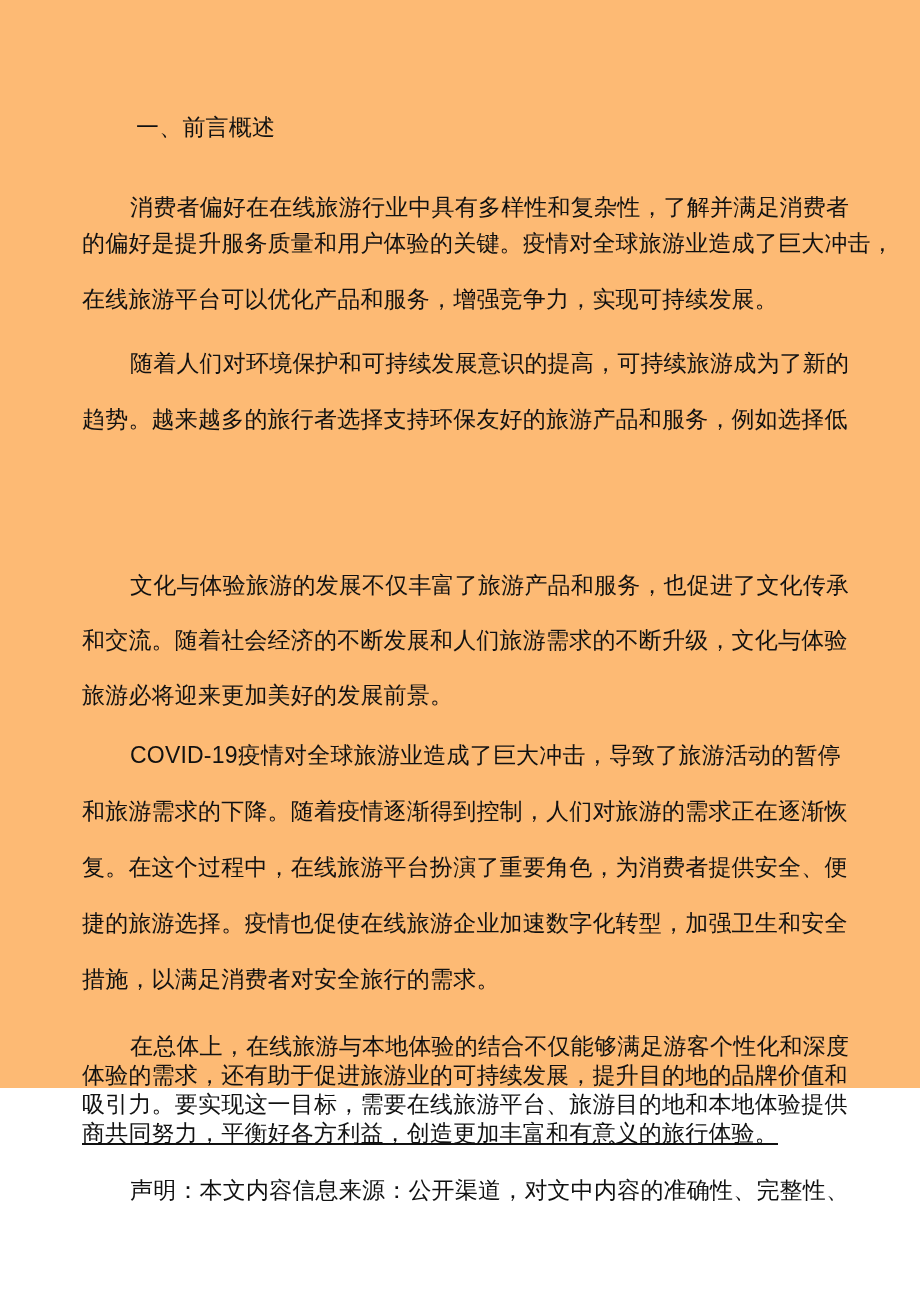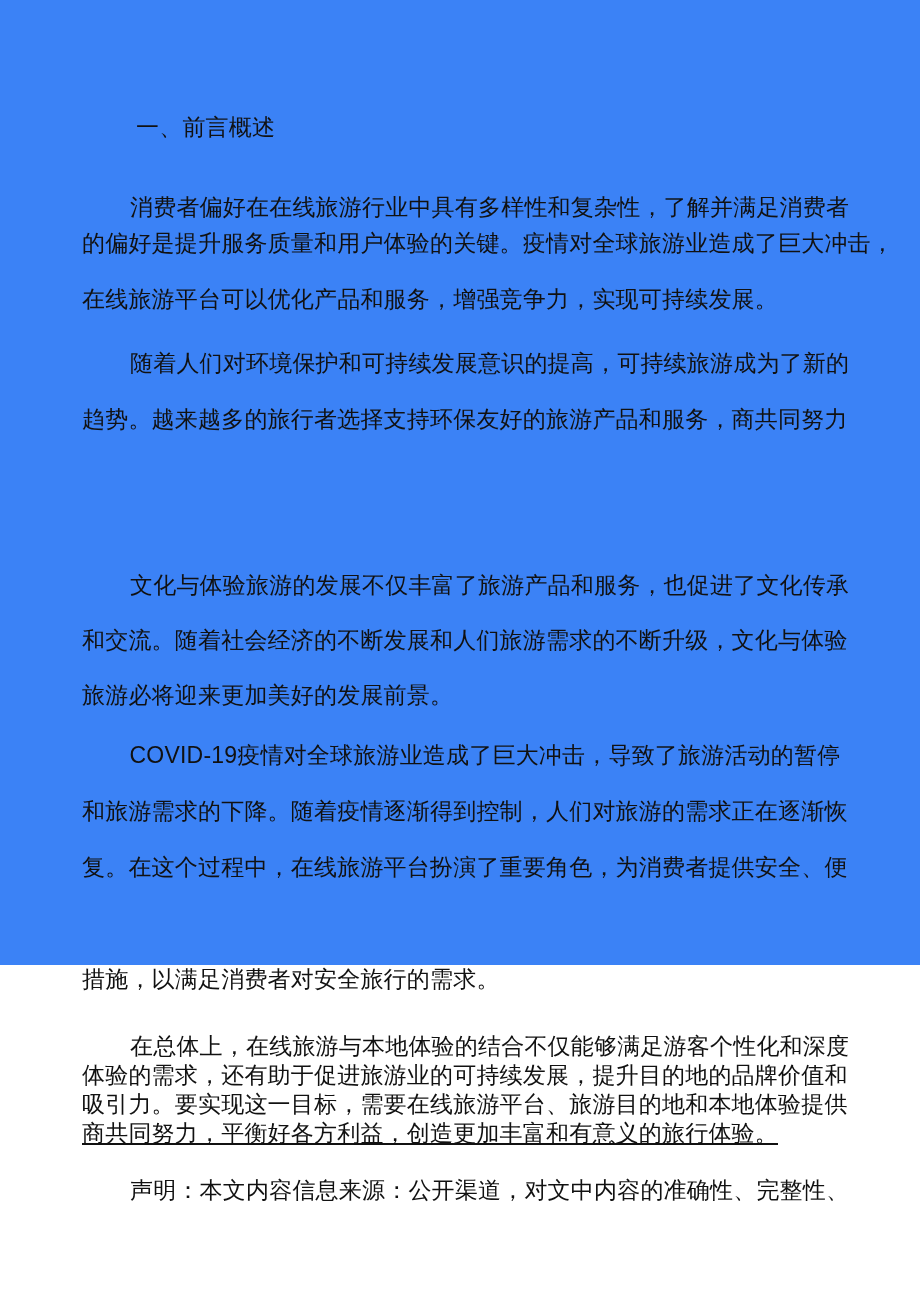--- a/index.html
+++ b/index.html
@@ -1,47 +1,48 @@
 <!DOCTYPE html>
 <html><head>
 <meta charset="utf-8">
 <style>
   html, body { margin: 0; padding: 0; background: #ffffff; }
   body { width: 920px; height: 1301px; position: relative; overflow: hidden;
          font-family: "DejaVu Serif", "Liberation Serif", serif; color: #111; }
-  .page { position: absolute; left: 0; top: 0; width: 920px; height: 965px; background: #3b82f6; }
+  .page { position: absolute; left: 0; top: 0; width: 920px; height: 1088px; background: #fdba74; }
   .line { position: absolute; left: 82px; width: 760px; font-size: 23px; line-height: 28px;
           white-space: nowrap; letter-spacing: 0.2px; }
   .justify { text-align: justify; text-align-last: justify; }
   .latin { font-family: "Liberation Sans", "DejaVu Sans", sans-serif; }
 </style>
 </head>
 <body>
 
 <div class="page">
 
   <div class="line" style="left:136px; top:113px;">一、前言概述</div>
 
   <div class="line justify" style="left:130px; width:710px; top:173px;margin-top:20px;">消费者偏好在在线旅游行业中具有多样性和复杂性，了解并满足消费者</div>
   <div class="line justify" style="top:229px;">的偏好是提升服务质量和用户体验的关键。疫情对全球旅游业造成了巨大冲击，</div>
   <div class="line" style="top:285px;">在线旅游平台可以优化产品和服务，增强竞争力，实现可持续发展。</div>
 
   <div class="line justify" style="left:130px; width:710px; top:349px;">随着人们对环境保护和可持续发展意识的提高，可持续旅游成为了新的</div>
-  <div class="line justify" style="top:405px;">趋势。越来越多的旅行者选择支持环保友好的旅游产品和服务，商共同努力</div>
+  <div class="line justify" style="top:405px;">趋势。越来越多的旅行者选择支持环保友好的旅游产品和服务，例如选择低</div>
 
   <div class="line justify" style="left:130px; width:710px; top:571px;">文化与体验旅游的发展不仅丰富了旅游产品和服务，也促进了文化传承</div>
   <div class="line justify" style="top:626px;">和交流。随着社会经济的不断发展和人们旅游需求的不断升级，文化与体验</div>
   <div class="line" style="top:681px;">旅游必将迎来更加美好的发展前景。</div>
 
-  <div class="line justify" style="left:130px; width:710px; top:741px; display:flex; justify-content:center;">
+  <div class="line justify" style="left:130px; width:710px; top:741px; display:flex; justify-content:space-between;">
     <span class="latin">COVID-19</span>
     <span style="flex:1; text-align:justify; text-align-last:justify;">疫情对全球旅游业造成了巨大冲击，导致了旅游活动的暂停</span>
   </div>
   <div class="line justify" style="top:797px;">和旅游需求的下降。随着疫情逐渐得到控制，人们对旅游的需求正在逐渐恢</div>
   <div class="line justify" style="top:853px;">复。在这个过程中，在线旅游平台扮演了重要角色，为消费者提供安全、便</div>
+  <div class="line justify" style="top:909px;">捷的旅游选择。疫情也促使在线旅游企业加速数字化转型，加强卫生和安全</div>
   <div class="line" style="top:965px;">措施，以满足消费者对安全旅行的需求。</div>
 
   <div class="line justify" style="left:130px; width:710px; top:1032px;">在总体上，在线旅游与本地体验的结合不仅能够满足游客个性化和深度</div>
   <div class="line justify" style="top:1061px;">体验的需求，还有助于促进旅游业的可持续发展，提升目的地的品牌价值和</div>
   <div class="line justify" style="top:1090px;">吸引力。要实现这一目标，需要在线旅游平台、旅游目的地和本地体验提供</div>
   <div class="line" style="top:1119px;text-decoration:underline;">商共同努力，平衡好各方利益，创造更加丰富和有意义的旅行体验。</div>
 
   <div class="line justify" style="left:130px; width:710px; top:1176px;">声明：本文内容信息来源：公开渠道，对文中内容的准确性、完整性、</div>
 
 </div>

